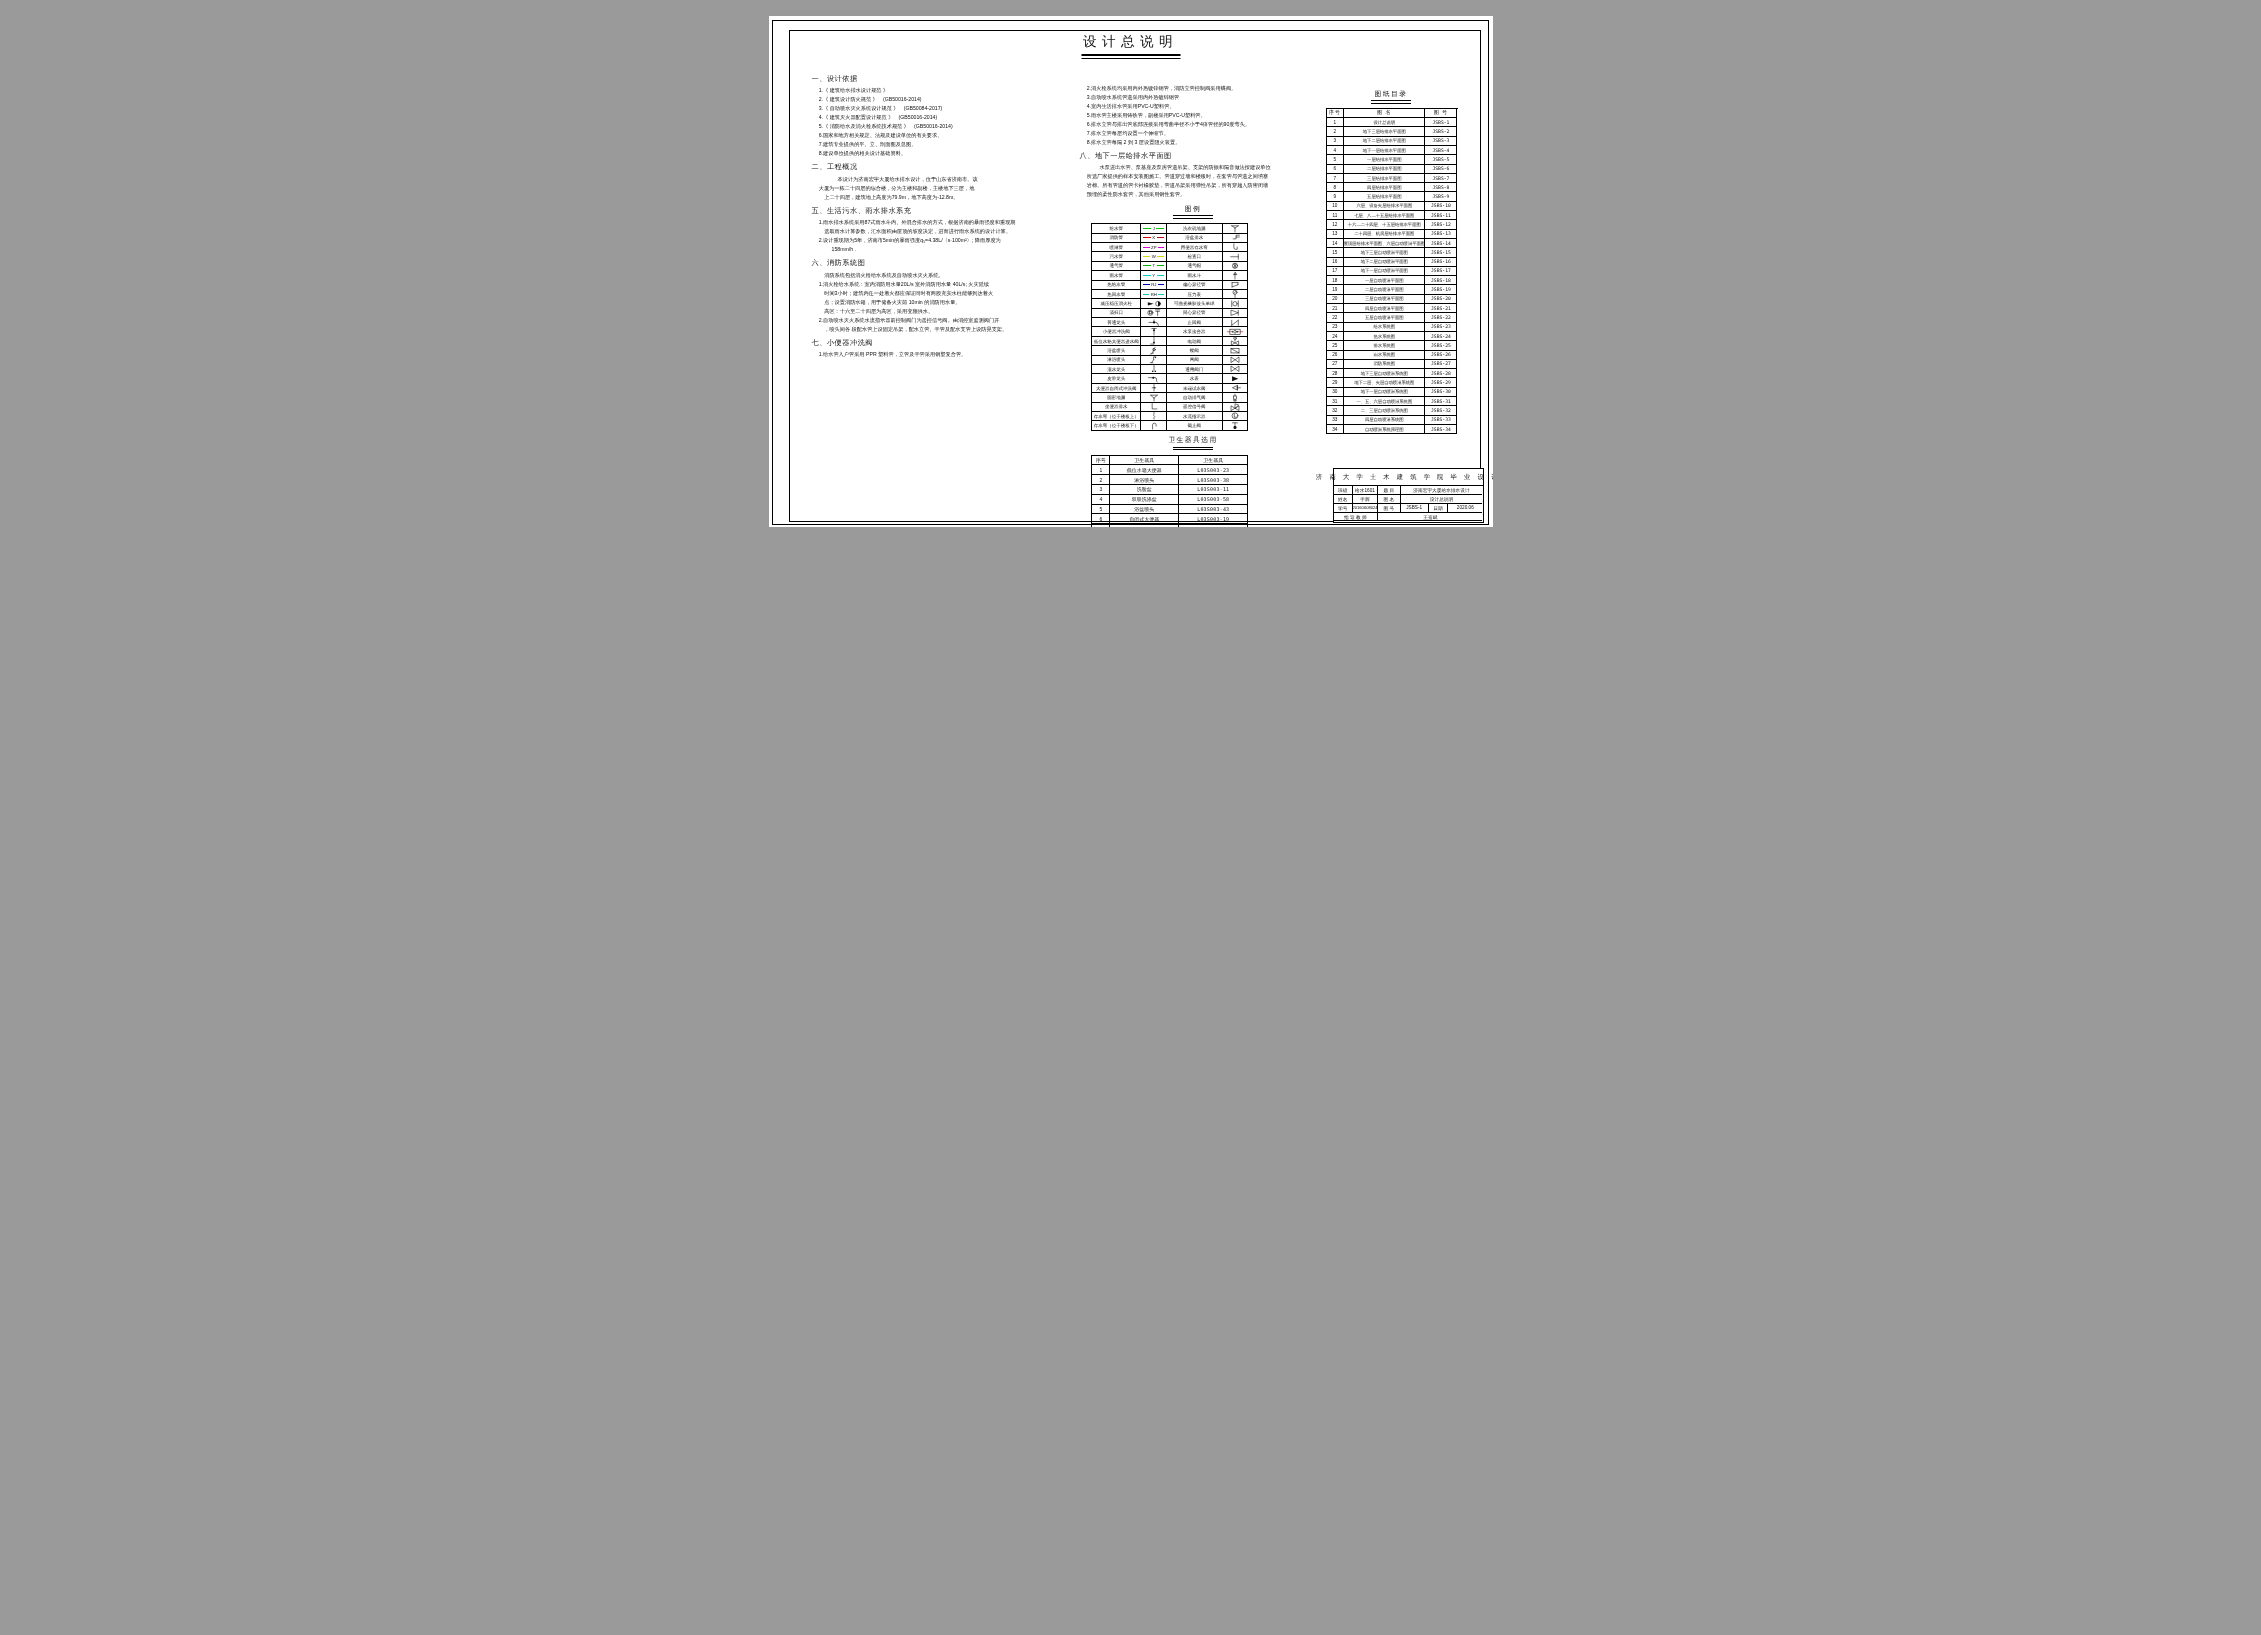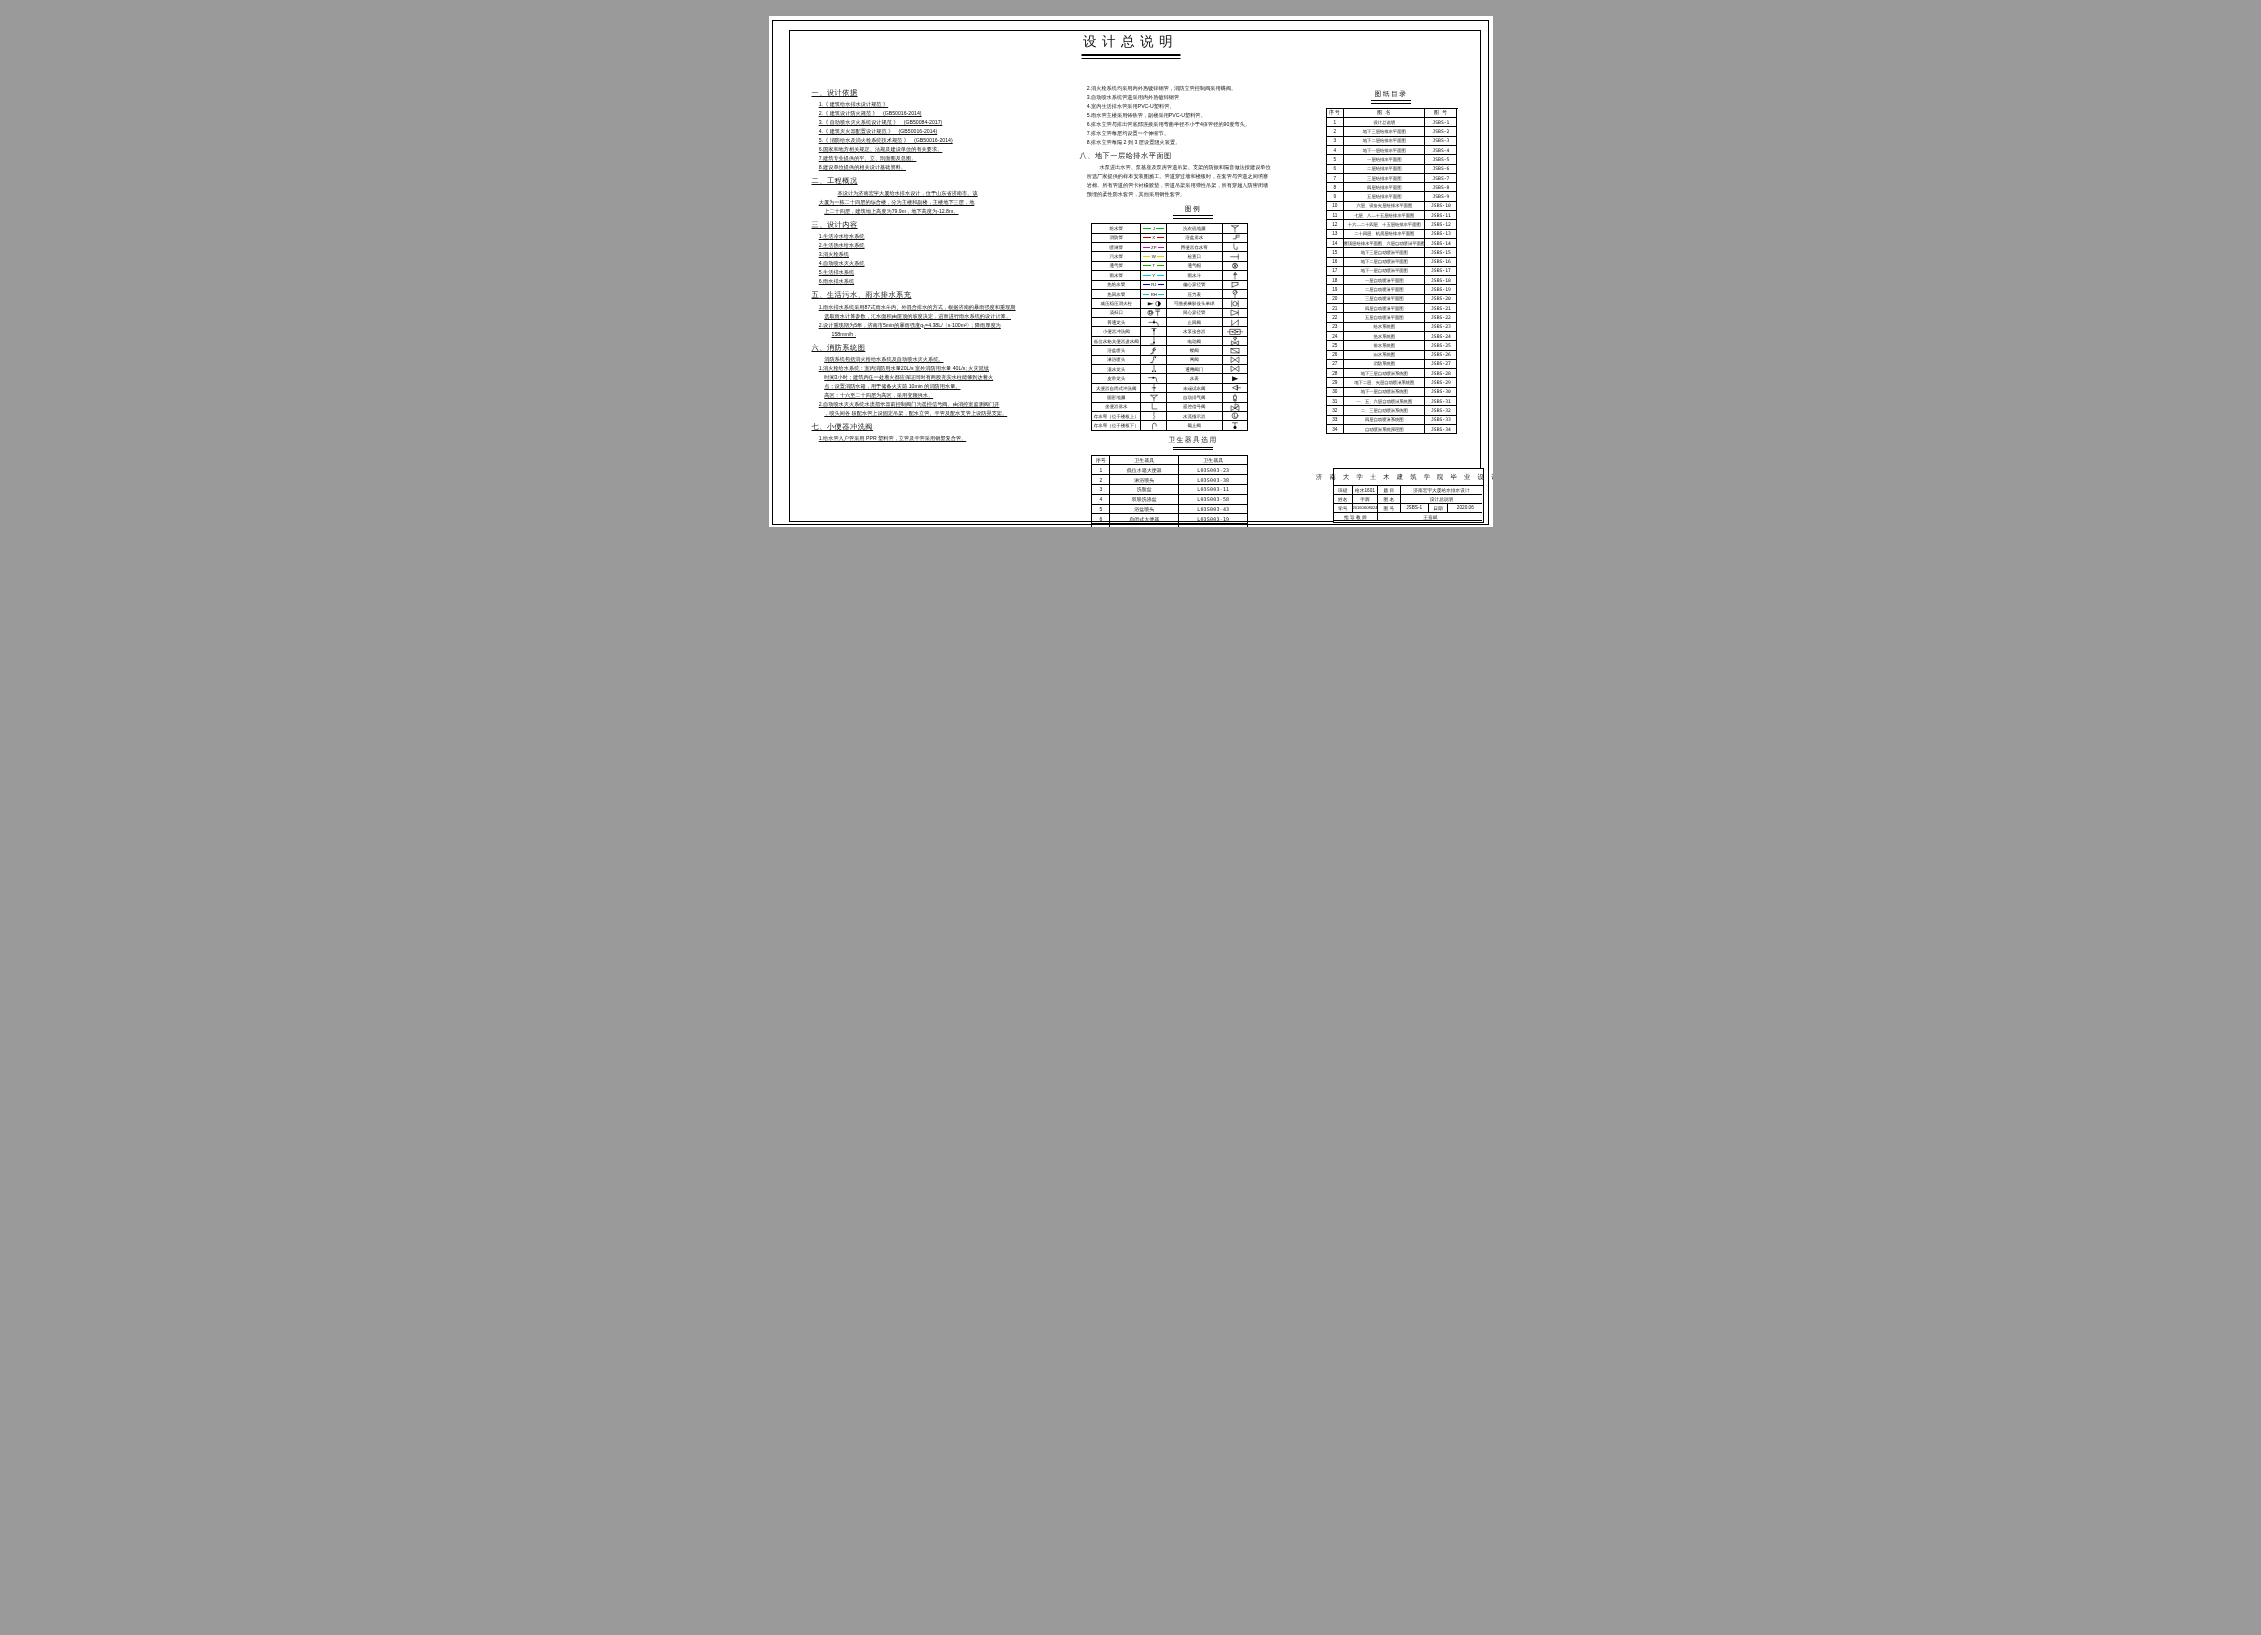--- a/index.html
+++ b/index.html
@@ -5,21 +5,21 @@
   html,body{margin:0;padding:0;background:#9a9a9a;}
   .sheet{position:relative;width:724px;height:511px;background:#ffffff;margin:16px auto;
          font-family:"Liberation Sans","DejaVu Sans",sans-serif;color:#111;overflow:hidden;}
   .frame-outer{position:absolute;left:3.6px;top:3.6px;right:3.6px;bottom:1.8px;border:0.5px solid #000;}
   .frame-inner{position:absolute;left:20.4px;top:13.6px;right:11.8px;bottom:5.4px;border:1.4px solid #000;}
 
   .title-wrap{position:absolute;left:50%;top:17px;transform:translateX(-50%);text-align:center;}
   .sheet-title{font-size:13.6px;letter-spacing:5.4px;white-space:nowrap;}
   .t-underline{margin:3.2px auto 0;width:99px;height:2.3px;border-top:2.3px solid #000;border-bottom:0.9px solid #000;}
 
-  .col-left{position:absolute;left:43px;top:68px;width:256px;text-decoration:underline;}
+  .col-left{position:absolute;left:43px;top:54px;width:256px;}
   .col-mid{position:absolute;left:311px;top:68px;width:227px;}
   .col-right{position:absolute;left:557px;top:68px;width:131px;}
 
   .sec-heading{font-size:7.2px;margin:4.1px 0 2.3px;letter-spacing:0.5px;white-space:nowrap;}
   .line{font-size:5.2px;line-height:9px;white-space:nowrap;}
   .ind0{padding-left:7.2px}.ind1{padding-left:12.7px}.ind2{padding-left:20px}.ind3{padding-left:26px}
 
   .center-title{text-align:center;font-size:6.8px;letter-spacing:1.4px;margin-top:4.5px;}
   .sub-underline{margin:1.4px auto 4.1px;width:40px;height:1.8px;border-top:1.8px solid #000;border-bottom:0.7px solid #000;}
 
@@ -80,29 +80,20 @@
         <div class="line ind0">7.建筑专业提供的平、立、剖面图及总图。</div>
         <div class="line ind0">8.建设单位提供的相关设计基础资料。</div>
       </div>
       <div class="section">
         <div class="sec-heading">二、工程概况</div>
         <div class="line ind3">本设计为济南宏宇大厦给水排水设计，位于山东省济南市。该</div>
         <div class="line ind0">大厦为一栋二十四层的综合楼，分为主楼和副楼，主楼地下三层，地</div>
         <div class="line ind1">上二十四层，建筑地上高度为79.9m，地下高度为-12.8m。</div>
       </div>
       <div class="section">
-        <div class="sec-heading">三、设计内容</div>
-        <div class="line ind0">1.生活冷水给水系统</div>
-        <div class="line ind0">2.生活热水给水系统</div>
-        <div class="line ind0">3.消火栓系统</div>
-        <div class="line ind0">4.自动喷水灭火系统</div>
-        <div class="line ind0">5.生活排水系统</div>
-        <div class="line ind0">6.雨水排水系统</div>
-      </div>
-      <div class="section">
         <div class="sec-heading">五、生活污水、雨水排水系充</div>
         <div class="line ind0">1.雨水排水系统采用87式雨水斗内、外混合排水的方式，根据济南的暴雨强度和重现期</div>
         <div class="line ind1">选取雨水计算参数，汇水面积由屋顶的坡度决定，进而进行雨水系统的设计计算。</div>
         <div class="line ind0">2.设计重现期为5年，济南市5min的暴雨强度q₅=4.38L/〈s·100m²〉; 降雨厚度为</div>
         <div class="line ind2">158mm/h .</div>
       </div>
       <div class="section">
         <div class="sec-heading">六、消防系统图</div>
         <div class="line ind1">消防系统包括消火栓给水系统及自动喷水灭火系统。</div>
         <div class="line ind0">1.消火栓给水系统：室内消防用水量20L/s 室外消防用水量 40L/s; 火灾延续</div>

